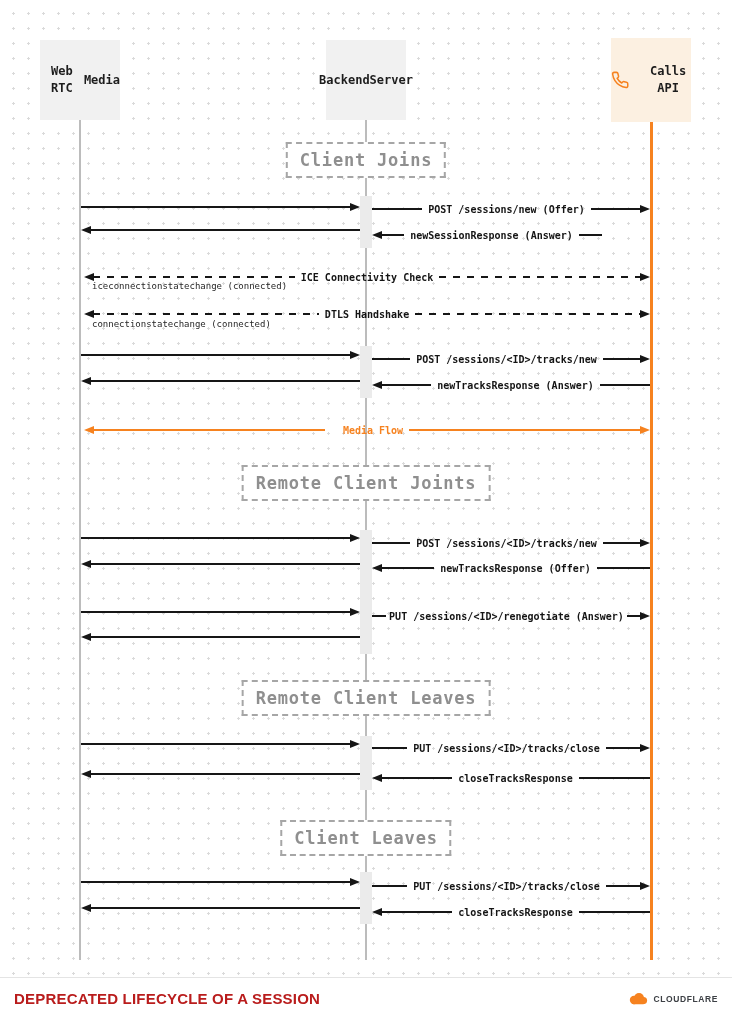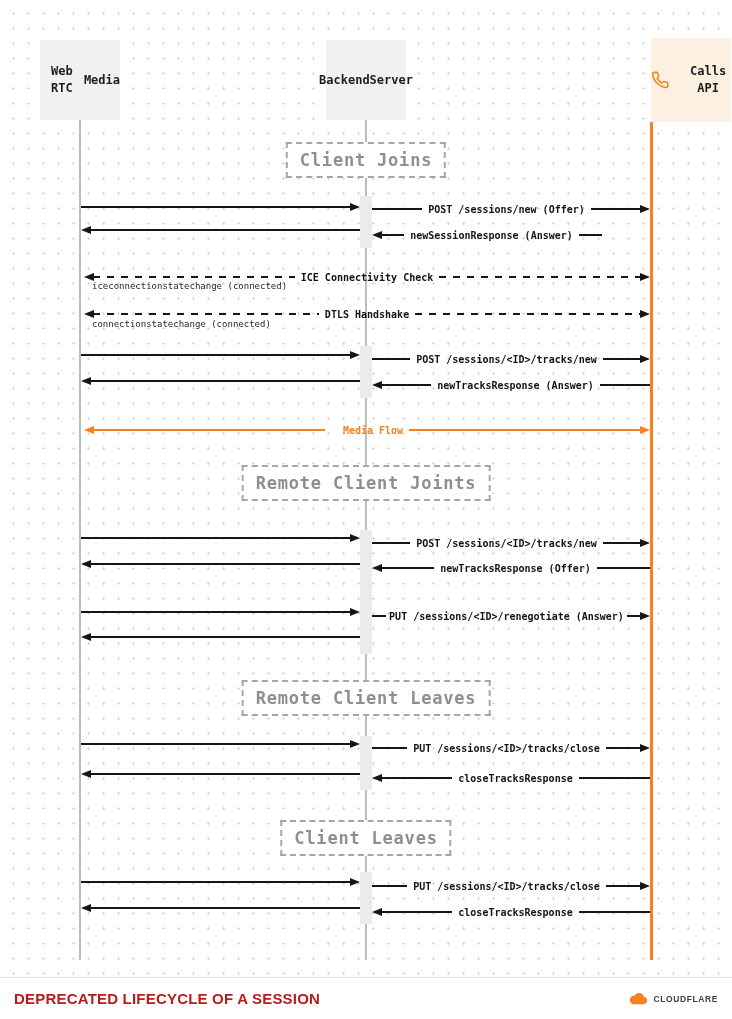--- a/index.html
+++ b/index.html
@@ -15,21 +15,21 @@
   .lifeline { position:absolute; top:120px; width:1.5px; height:840px; background:#bcbcbc; z-index:1; }
   .lifeline.orange { background:#F6821F; width:2.5px; top:122px; height:838px; }
   
   .activation { position:absolute; left:360px; width:12px; background:#ebebeb; z-index:2; }
   
   .actor {
     position:absolute; top:40px; width:80px; height:80px; background:#f1f1f1;
     display:flex; flex-direction:row; align-items:center; justify-content:center;
     font-weight:bold; font-size:12px; line-height:1.4; color:#1d1d1d; text-align:center; z-index:5;
   }
-  .actor.calls { background:#fcf0e1; top:38px; height:84px; gap:16px;margin-left:40px; }
+  .actor.calls { background:#fcf0e1; top:38px; height:84px; gap:16px; }
   
   .section {
     position:absolute; left:366px; transform:translateX(-50%);
     background:#fff; border:2px dashed #a6a6a6; color:#8f8f8f;
     font-weight:bold; font-size:17px; letter-spacing:0.8px;
     padding:6px 12px; white-space:nowrap; z-index:4;
   }
   
   .msg { position:absolute; display:flex; align-items:center; height:16px; transform:translateY(-50%); z-index:3; }
   .seg { flex:1; height:2px; background:#161616; }

